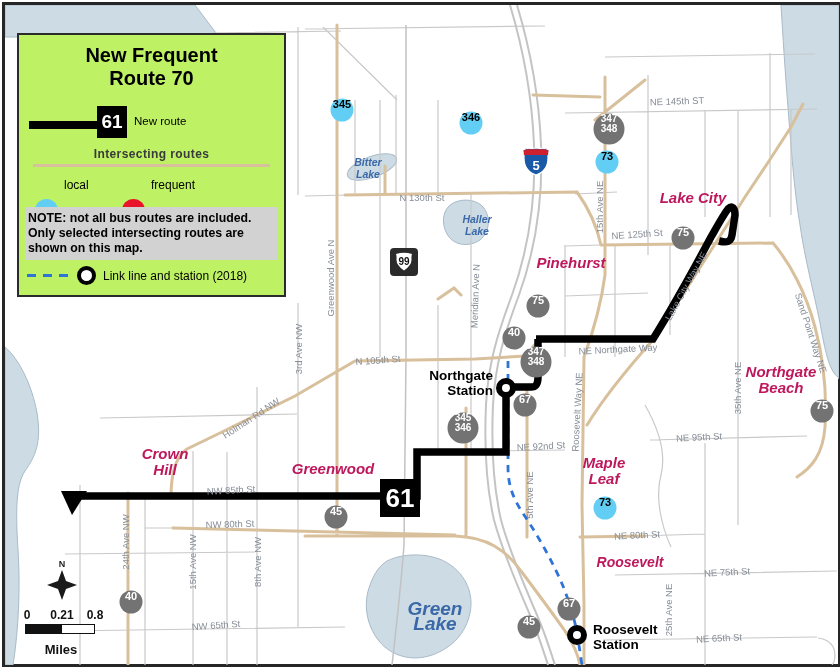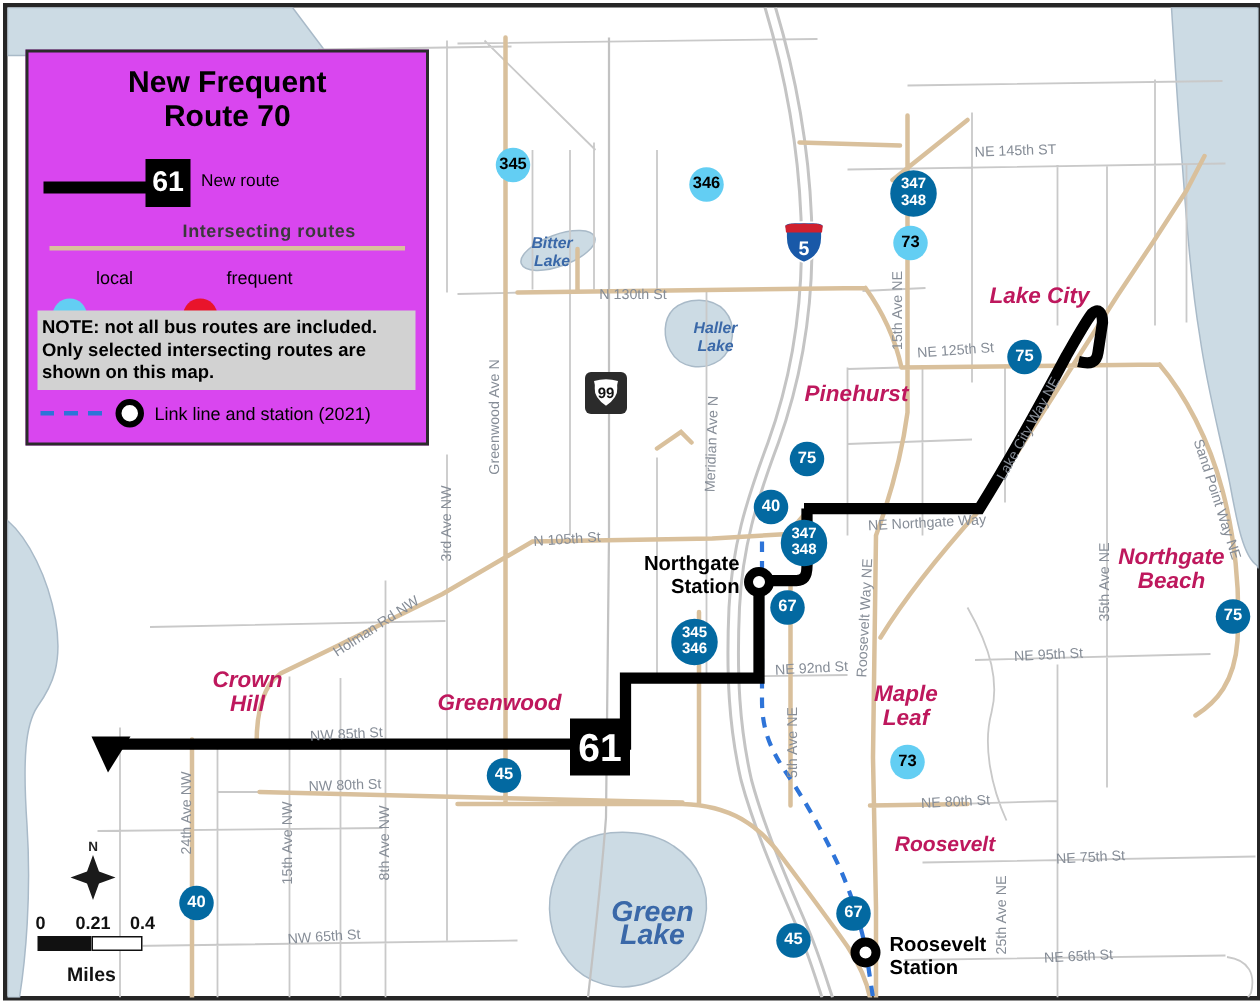--- a/index.html
+++ b/index.html
@@ -10,41 +10,41 @@
   #basemap{position:absolute;left:0;top:0;}
   .st{position:absolute;font-size:9.5px;color:#868d97;white-space:nowrap;font-weight:400;}
   .nb{position:absolute;transform:translate(-50%,-50%);text-align:center;color:#be185d;
       font-weight:bold;font-style:italic;font-size:15px;line-height:16px;white-space:nowrap;}
   .nb span{display:block;}
   .lk{position:absolute;transform:translate(-50%,-50%);text-align:center;color:#3a68a8;
       font-weight:bold;font-style:italic;font-size:10.5px;line-height:12px;white-space:nowrap;}
   .lk.big{font-size:19px;line-height:15px;}
   .lk span{display:block;}
   .bdg{position:absolute;transform:translate(-50%,-50%);border-radius:50%;display:flex;
-       flex-direction:column;align-items:center;justify-content:center;font-weight:bold;
+       flex-direction:column;align-items:center;font-weight:bold;
        line-height:1.02;z-index:6;}
   .bdg.local{width:23px;height:23px;background:#63cef3;color:#000;font-size:11px;}
-  .bdg.freq{width:23px;height:23px;background:#0369a1;color:#fff;font-size:11px;}
+  .bdg.freq{width:23px;height:23px;background:#737373;color:#fff;font-size:11px;}
   .bdg.dbl{width:31px;height:31px;font-size:10px;}
   .route-box{position:absolute;background:#000;color:#fff;display:flex;align-items:center;
        justify-content:center;font-weight:bold;z-index:7;}
   .stn{position:absolute;color:#000;font-weight:bold;font-size:13.5px;line-height:15px;z-index:8;}
   .stn span{display:block;}
   
-  #legend{position:absolute;left:12px;top:28px;width:265px;height:260px;background:#d946ef;
+  #legend{position:absolute;left:12px;top:28px;width:265px;height:260px;background:#bef264;
        border:2.5px solid #2b2b2b;z-index:10;}
   #lg-title{position:absolute;top:9px;left:0;width:100%;text-align:center;font-weight:bold;
        font-size:20px;line-height:23px;color:#000;}
   #lg-title span{display:block;}
   #lg-line{position:absolute;left:10px;top:86px;width:72px;height:8px;background:#000;}
   #lg-box{position:absolute;left:78px;top:71px;width:30px;height:32px;background:#000;color:#fff;
        display:flex;align-items:center;justify-content:center;font-weight:bold;font-size:19px;}
   #lg-newroute{position:absolute;left:115px;top:80px;font-size:11.5px;color:#000;}
   #lg-inthead{position:absolute;top:112px;left:0;width:100%;text-align:center;font-weight:bold;
-       font-size:12px;color:#3a3a3a;letter-spacing:.4px;padding-left:28px;}
+       font-size:12px;color:#3a3a3a;letter-spacing:.4px;}
   #lg-rule{position:absolute;left:14px;top:129px;right:14px;height:2.5px;background:#d9c09c;}
   .lg-circ{position:absolute;width:23px;height:23px;border-radius:50%;display:flex;
        align-items:center;justify-content:center;font-size:8px;font-weight:bold;margin-top:25px;}
   #lg-local-lab,#lg-freq-lab{position:absolute;top:143px;font-size:12px;color:#000;}
   #lg-note{position:absolute;left:6px;top:172px;width:246px;background:#d2d2d2;color:#000;
        font-weight:bold;font-size:12.3px;line-height:15px;padding:4px 3px;}
   #lg-dash{position:absolute;left:8px;top:239px;width:46px;height:3px;
        background:repeating-linear-gradient(90deg,#2e74d8 0 9px,transparent 9px 16px);}
   #lg-ring{position:absolute;left:58px;top:231px;width:11px;height:11px;border-radius:50%;
        border:4.5px solid #000;background:#fff;}
@@ -274,25 +274,25 @@
   <div id="lg-newroute">New route</div>
   <div id="lg-inthead">Intersecting routes</div>
   <div id="lg-rule"></div>
   <div class="lg-circ" style="left:16px;top:139px;background:#63cef3;color:#000">RT#</div>
   <div id="lg-local-lab" style="left:45px">local</div>
   <div class="lg-circ" style="left:103px;top:139px;background:#e9142b;color:#fff">RT#</div>
   <div id="lg-freq-lab" style="left:132px">frequent</div>
   <div id="lg-note">NOTE: not all bus routes are included. Only selected intersecting routes are shown on this map.</div>
   <div id="lg-dash"></div>
   <div id="lg-ring"></div>
-  <div id="lg-link-lab">Link line and station (2021)</div>
+  <div id="lg-link-lab">Link line and station (2018)</div>
 </div>
 
 <span id="north-n">N</span>
 <span class="sb-num" style="left:22px;top:603px">0</span>
 <span class="sb-num" style="left:57px;top:603px">0.21</span>
-<span class="sb-num" style="left:90px;top:603px">0.4</span>
+<span class="sb-num" style="left:90px;top:603px">0.8</span>
 <div id="sb-black"></div>
 <div id="sb-white"></div>
 <span id="sb-unit">Miles</span>
 
 </div>
 </div>
 
 </body></html>

